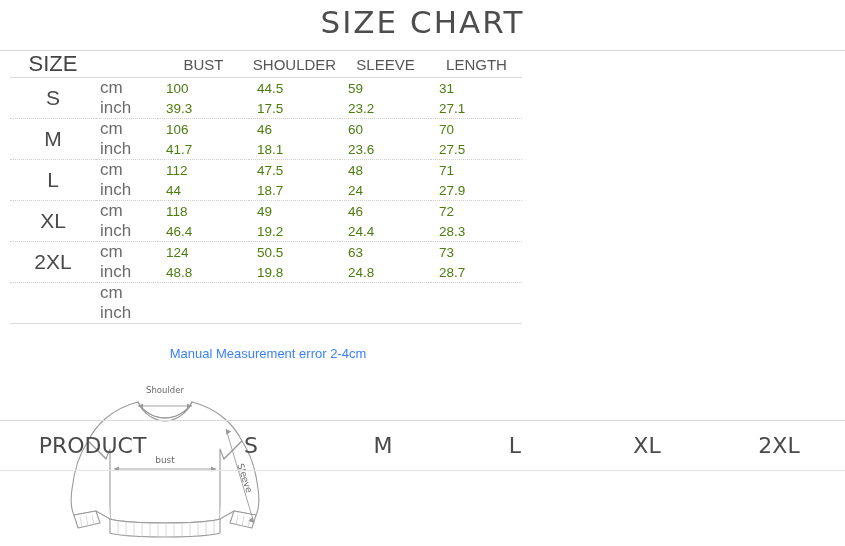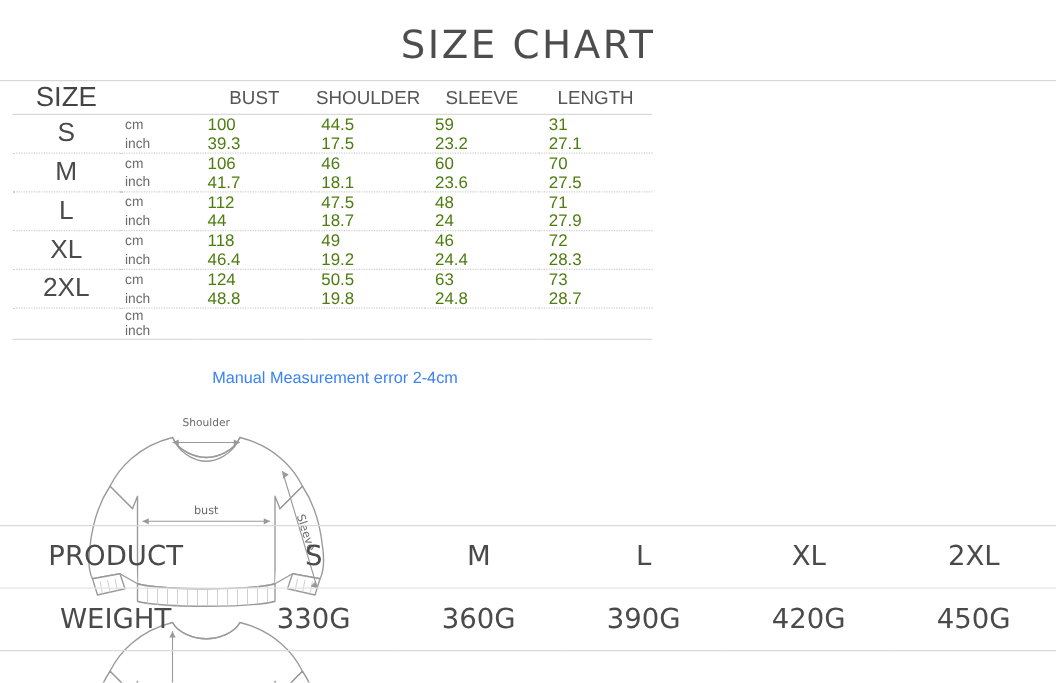--- a/index.html
+++ b/index.html
@@ -20,21 +20,21 @@
     width: 845px;
     height: 546px;
   }
 
   
   .title {
     text-align: center;
     font-size: 31px;
     letter-spacing: 2px;
     color: #4d4d4d;
-    padding-top: 18px;
+    padding-top: 4px;
     font-weight: normal;
     font-family: "DejaVu Sans", sans-serif;
   }
   .title-rule {
     border-top: 1px solid #d8d8d8;
     margin: 10px 0 0 0;
     width: 100%;
   }
 
   
@@ -76,21 +76,21 @@
   .col-unit { width: 62px; }
   .col-val  { width: 91px; }
 
   .size-cell {
     font-size: 21px;
     color: #4a4a4a;
     text-align: center;
     vertical-align: middle;
   }
   .unit-cell {
-    font-size: 11px;
+    font-size: 17px;
     color: #6b6b6b;
     text-align: left;
     padding-left: 4px !important;
   }
   .val-cell {
     font-size: 13.5px;
     color: #4d7c0f;
     text-align: left;
     padding-left: 8px !important;
   }
@@ -422,25 +422,17 @@
       </colgroup>
       <tbody>
         <tr class="wr-top">
           <td>PRODUCT</td>
           <td>S</td>
           <td>M</td>
           <td>L</td>
           <td>XL</td>
           <td>2XL</td>
         </tr>
-        <tr class="wr-bot">
-          <td>WEIGHT</td>
-          <td class="w-val-weight">330G</td>
-          <td class="w-val-weight">360G</td>
-          <td class="w-val-weight">390G</td>
-          <td class="w-val-weight">420G</td>
-          <td class="w-val-weight">450G</td>
-        </tr>
       </tbody>
     </table>
   </div>
 
 </div>
 
 </body></html>

